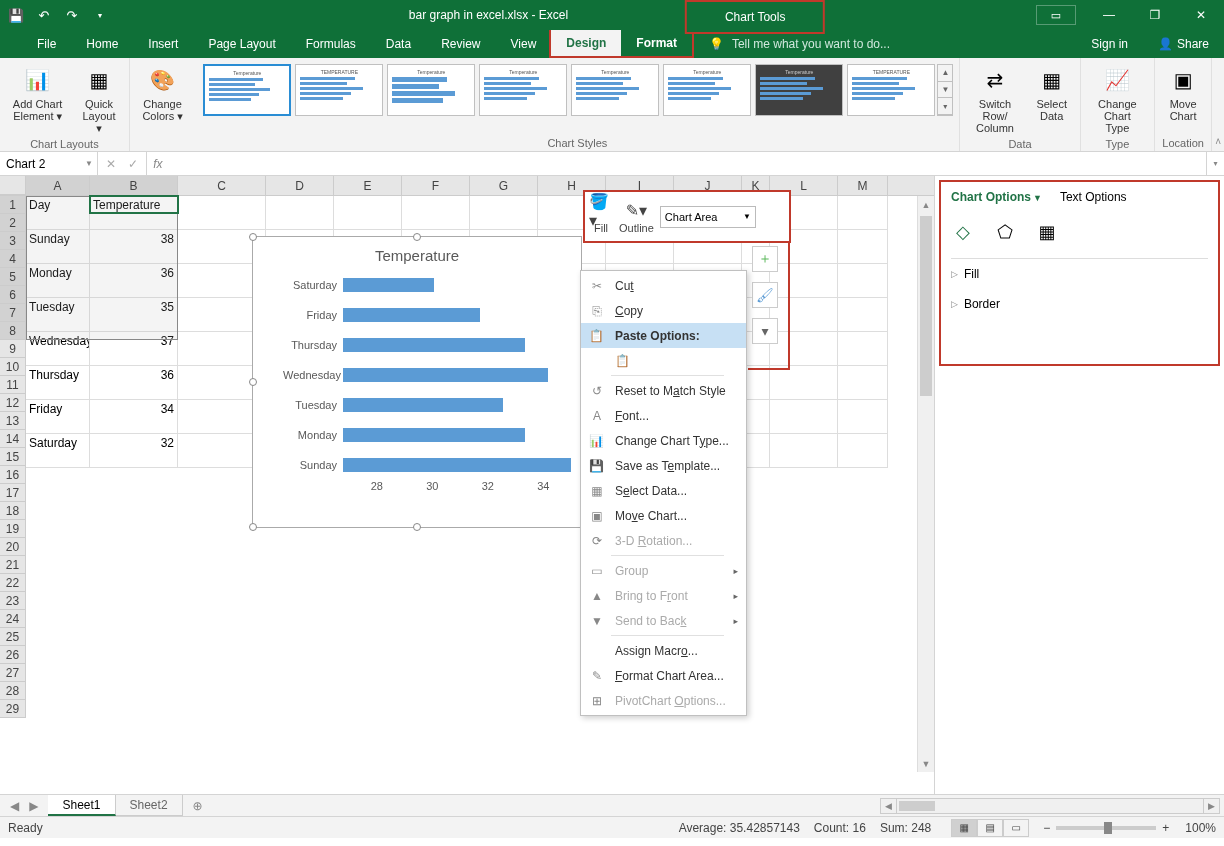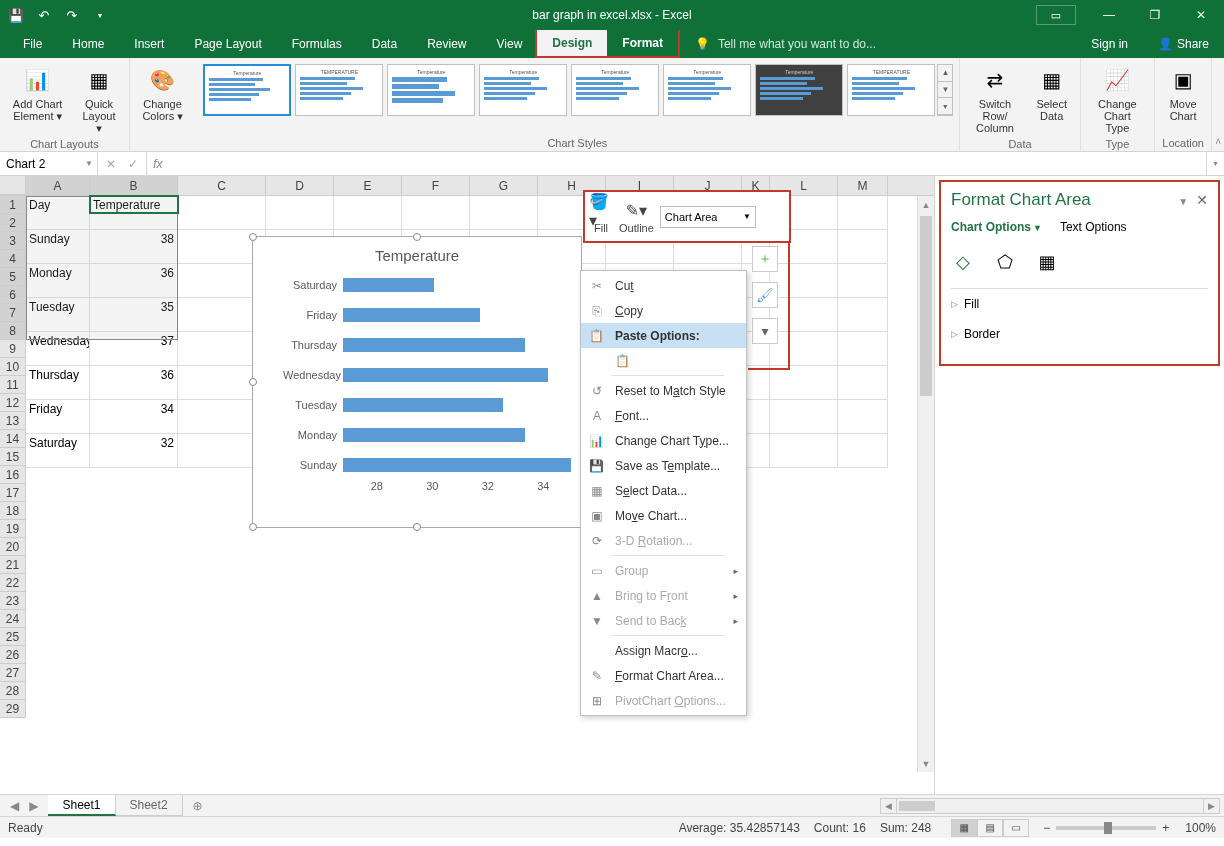--- a/index.html
+++ b/index.html
@@ -10,21 +10,21 @@
 .qa-toolbar { display: flex; align-items: center; padding: 0 8px; gap: 12px; }
 .qa-icon { width: 16px; height: 16px; display: flex; align-items: center; justify-content: center; font-size: 13px; }
 .title-center { position: absolute; left: 50%; transform: translateX(-50%); display: flex; align-items: center; gap: 0; }
 .title-filename { padding: 0 10px; font-size: 12px; }
 .chart-tools-tab { background: #0f7038; border: 2px solid #c0392b; height: 34px; display: flex; align-items: center; justify-content: center; width: 140px; font-size: 12px; margin-left: 107px; position: relative; top: 2px; }
 .win-controls { margin-left: auto; display: flex; gap: 0; align-items: center; height: 100%; }
 .win-btn { width: 46px; height: 100%; display: flex; align-items: center; justify-content: center; }
 .ribbon-display-btn { width: 40px; border: 1px solid rgba(255,255,255,0.3); height: 20px; display: flex; align-items: center; justify-content: center; margin-right: 10px; font-size: 11px; }
 
 
-.menubar { height: 28px; background: #0f7038; display: flex; align-items: stretch; color: #fff; padding-left: 8px; }
+.menubar { height: 28px; background: #0f7038; display: flex; align-items: stretch; color: #fff; padding-left: 22px; }
 .menu-tab { padding: 0 15px; display: flex; align-items: center; font-size: 12px; cursor: pointer; }
 .menu-tab.active { background: #f3f3f3; color: #217346; }
 .chart-tabs-wrap { border: 2px solid #c0392b; border-top: none; display: flex; margin-left: -2px; font-weight: bold; }
 .menubar .spacer { flex: 1; }
 .signin { padding: 0 15px; display: flex; align-items: center; }
 .share-btn { padding: 0 15px; display: flex; align-items: center; gap: 4px; }
 .tell-me { display: flex; align-items: center; gap: 8px; padding: 0 15px; color: #d0e8dd; }
 
 
 .ribbon { height: 94px; background: #f3f3f3; border-bottom: 1px solid #d4d4d4; display: flex; }
@@ -147,20 +147,21 @@
 
 <div class="titlebar">
   <div class="qa-toolbar">
     <span class="qa-icon">💾</span>
     <span class="qa-icon">↶</span>
     <span class="qa-icon">↷</span>
     <span class="qa-icon" style="font-size:8px">▾</span>
   </div>
   <div class="title-center">
     <span class="title-filename">bar graph in excel.xlsx - Excel</span>
+    <span class="chart-tools-tab">Chart Tools</span>
   </div>
   <div class="win-controls">
     <span class="ribbon-display-btn">▭</span>
     <span class="win-btn">—</span>
     <span class="win-btn">❐</span>
     <span class="win-btn">✕</span>
   </div>
 </div>
 
 <div class="menubar">
@@ -675,24 +676,20 @@
 
     <div class="vscroll">
       <div class="vscroll-btn">▲</div>
       <div class="vscroll-thumb"></div>
       <div class="vscroll-btn" style="position:absolute;bottom:0;width:100%">▼</div>
     </div>
   </div>
 
   <div class="format-pane">
     <div class="fp-wrap">
-      <div class="fp-title">
-        <span>Format Chart Area</span>
-        <span><span class="fp-pin">▼</span><span class="fp-close">✕</span></span>
-      </div>
       <div class="fp-tabs">
         <span class="fp-tab active"><span>Chart Options</span><span class="fp-tab-dd">▼</span></span>
         <span class="fp-tab">Text Options</span>
       </div>
       <div class="fp-icons">
         <span class="fp-icon" style="color:#217346">◇</span>
         <span class="fp-icon">⬠</span>
         <span class="fp-icon">▦</span>
       </div>
       <div class="fp-section">

